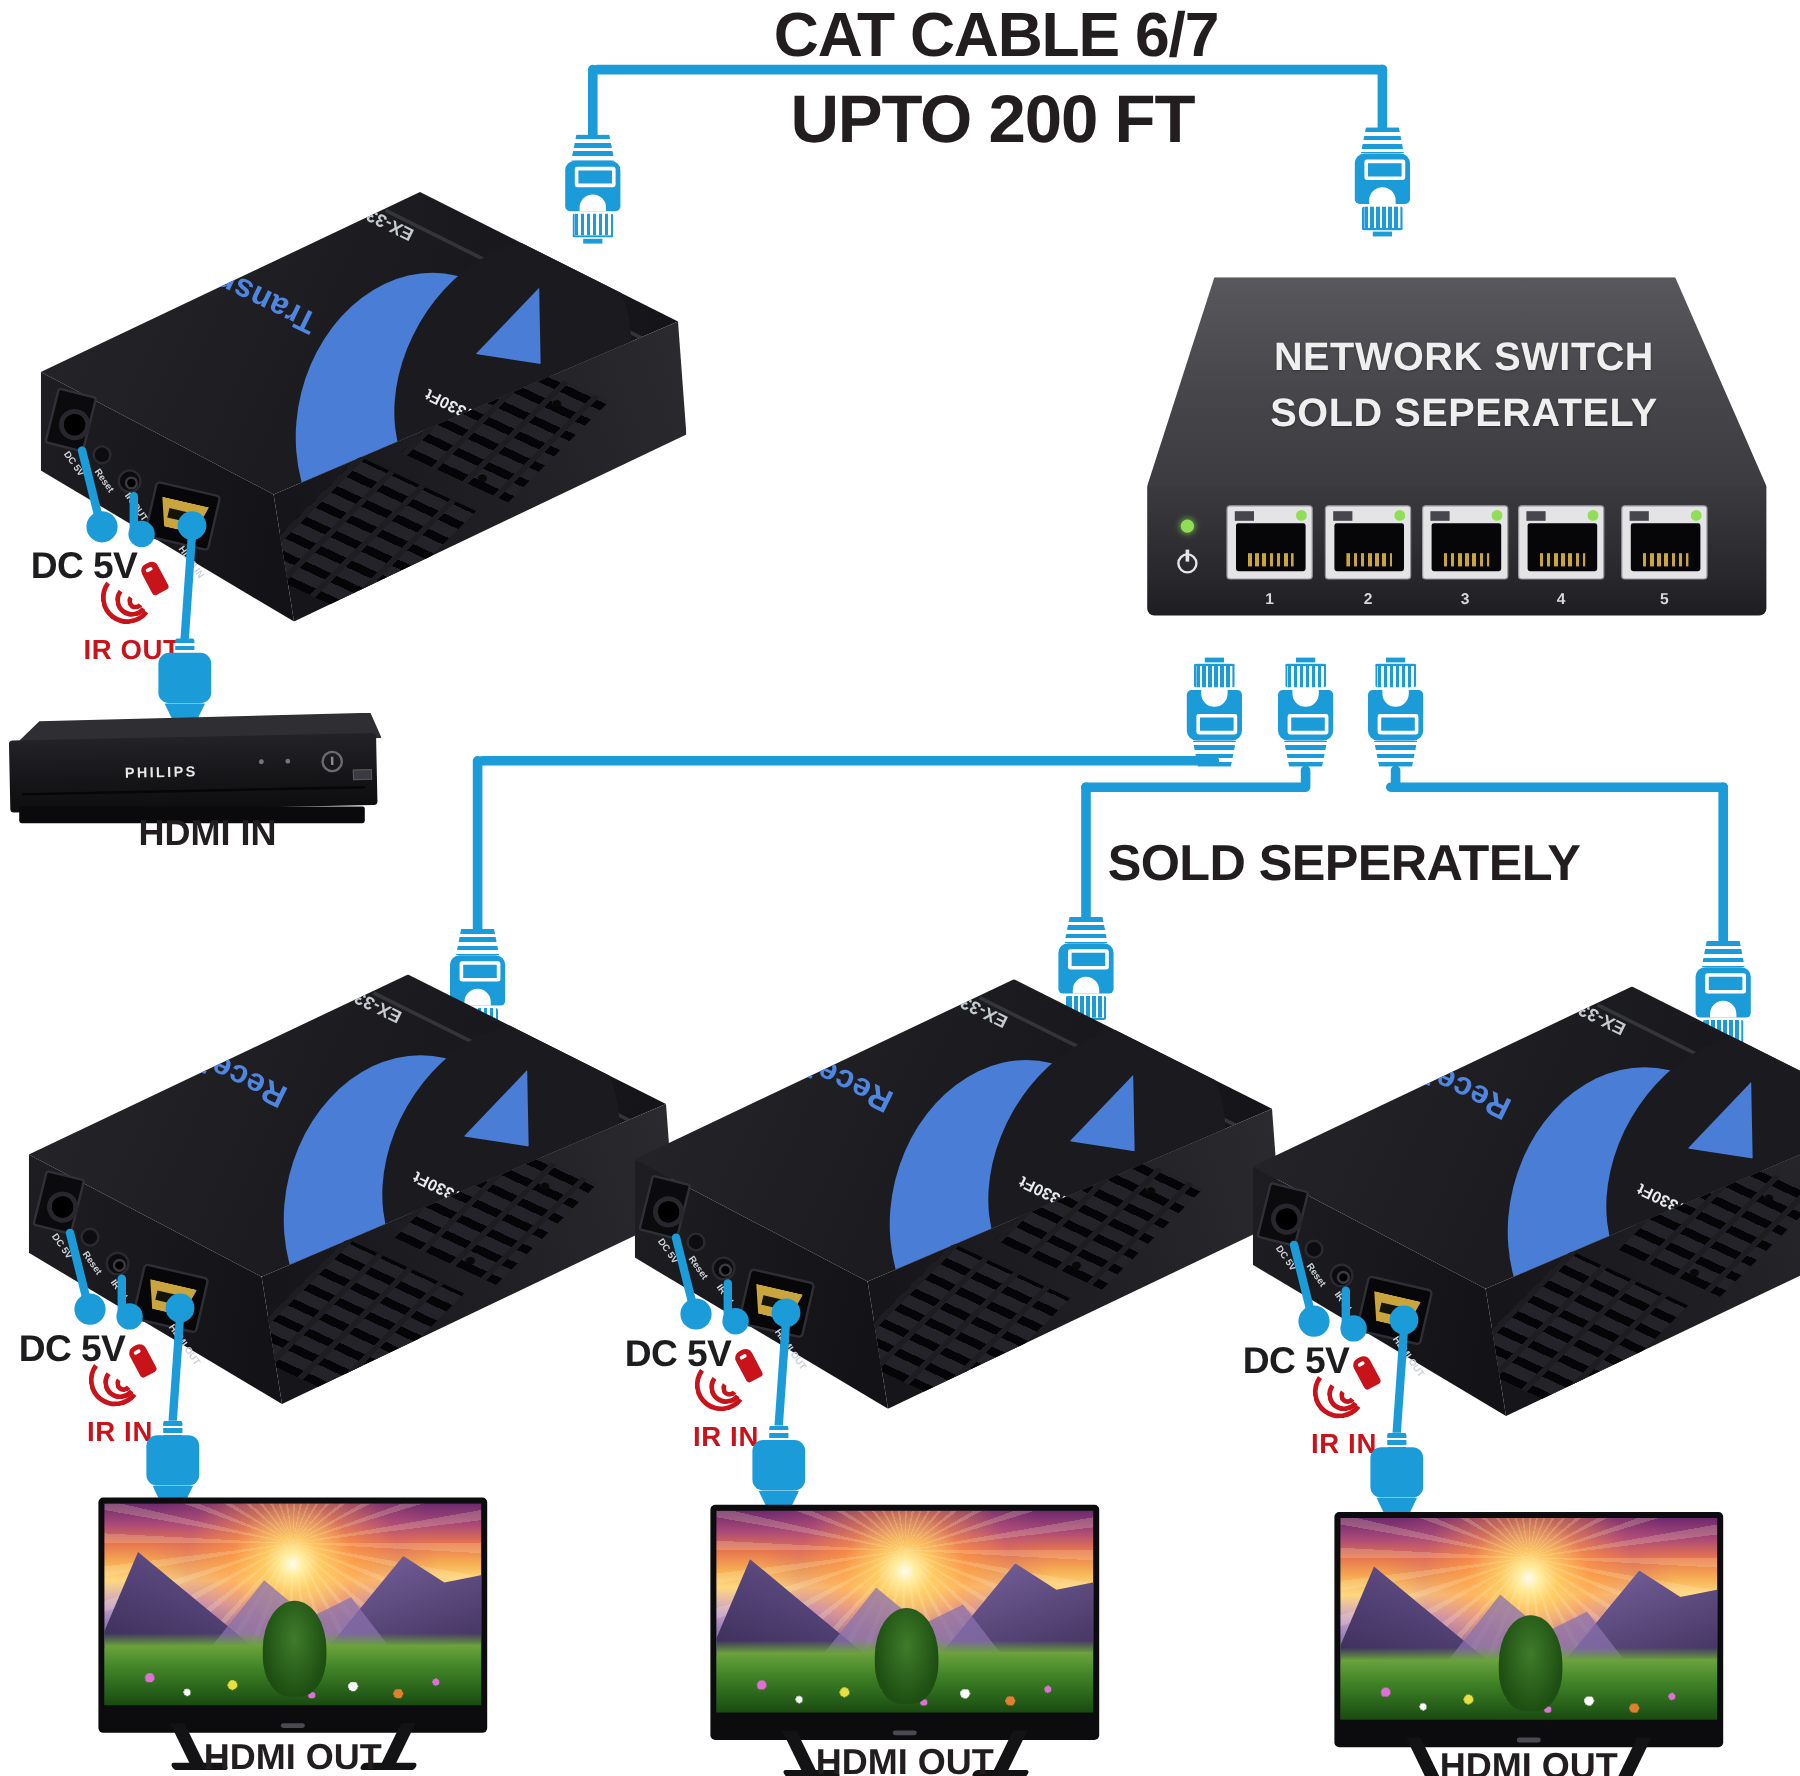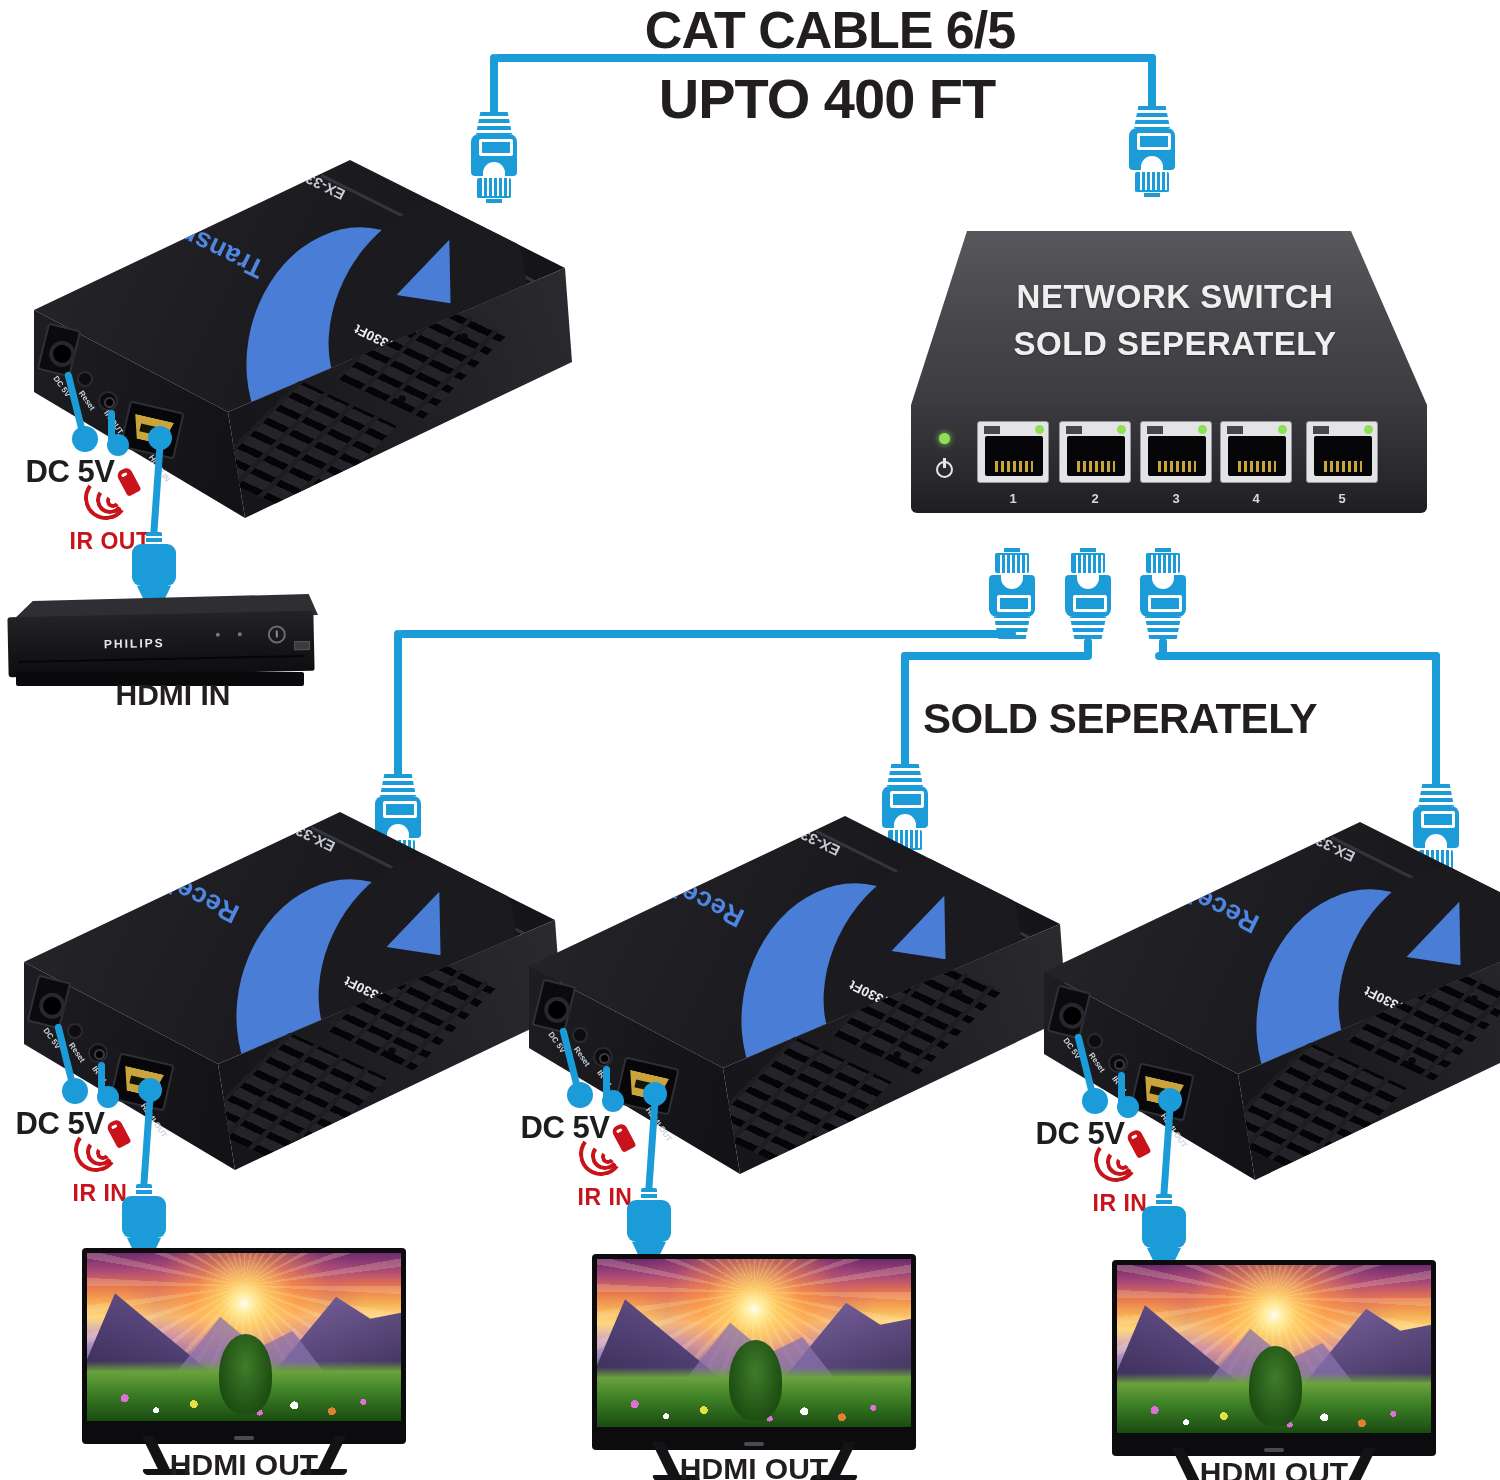--- a/index.html
+++ b/index.html
@@ -133,21 +133,21 @@
   .ph-brand{position:absolute;left:96px;top:22px;font-weight:700;font-size:12px;color:#e8e8ea;letter-spacing:2px;}
   .ph-seam{position:absolute;left:10px;top:44px;width:286px;height:2px;background:#060608;}
   .ph-pwr{position:absolute;right:28px;top:14px;width:18px;height:18px;border:2px solid #6a6a70;border-radius:50%;}
   .ph-pwr::after{content:'';position:absolute;left:6px;top:3px;width:2px;height:7px;background:#8a8a90;}
   .ph-d1,.ph-d2{position:absolute;top:20px;width:4px;height:4px;border-radius:50%;background:#777;}
   .ph-d1{right:72px;} .ph-d2{right:94px;}
   .ph-usb{position:absolute;right:4px;top:30px;width:16px;height:9px;background:#3a3a40;border:1px solid #555;}
   .ph-base{position:absolute;left:8px;top:74px;width:288px;height:14px;background:#0a0a0c;border-radius:2px;}
 
   
-  .switch{position:absolute;left:905px;top:222px;width:540px;height:300px;}
+  .switch{position:absolute;left:950px;top:222px;width:540px;height:300px;}
   .sw-top{position:absolute;inset:0;height:185px;background:linear-gradient(180deg,#5a5a5e 0%,#47474b 55%,#3c3c40 100%);
         clip-path:polygon(62px 9px,446px 9px,522px 183px,6px 183px);}
   .sw-txt{position:absolute;left:0;top:52px;width:100%;text-align:center;font-weight:800;font-size:33px;
         color:#efefef;letter-spacing:.5px;line-height:1.42;text-shadow:0 1px 2px rgba(0,0,0,.35);}
   .sw-front{position:absolute;left:6px;top:183px;width:516px;height:108px;border-radius:0 0 6px 6px;
         background:linear-gradient(180deg,#3a3a3f 0%,#28282c 70%,#1e1e22 100%);}
   .pwr-led{position:absolute;left:28px;top:28px;width:11px;height:11px;border-radius:50%;background:var(--led);
         box-shadow:0 0 6px var(--led);}
   .pwr-ico{position:absolute;left:25px;top:56px;width:17px;height:17px;border:2.5px solid #e6e6e8;border-radius:50%;}
   .pwr-ico::after{content:'';position:absolute;left:5px;top:-5px;width:3px;height:10px;background:#e6e6e8;}
@@ -191,23 +191,23 @@
   .leg{position:absolute;bottom:-26px;width:12px;height:34px;background:#131316;}
   .leg::after{content:'';position:absolute;bottom:-5px;left:-16px;width:46px;height:6px;background:#131316;border-radius:3px;}
   .leg.l{left:21%;transform:skewX(26deg);} .leg.r{right:21%;transform:skewX(-26deg);}
   .tvlbl{position:absolute;width:324px;text-align:center;font-weight:900;font-size:30px;color:var(--ink);}
 </style>
 </head>
 <body>
 
 <div class="canvas">
 
-  <div class="t1">CAT CABLE 6/5</div>
+  <div class="t1">CAT CABLE 6/7</div>
   <div class="cab" style="left:494px;top:54px;width:662px;height:8px"></div>
-  <div class="t2">UPTO 400 FT</div>
+  <div class="t2">UPTO 200 FT</div>
 
   <div class="cab" style="left:490px;top:54px;width:8px;height:62px"></div>
   <div class="cab" style="left:1148px;top:54px;width:8px;height:56px"></div>
   <div class="rj45" style="left:471px;top:112px">
     <div class="rj-r"></div>
     <div class="rj-body"></div>
     <div class="rj-pins"></div>
     <div class="rj-tip"></div>
   </div>
   <div class="rj45" style="left:1129px;top:106px">

